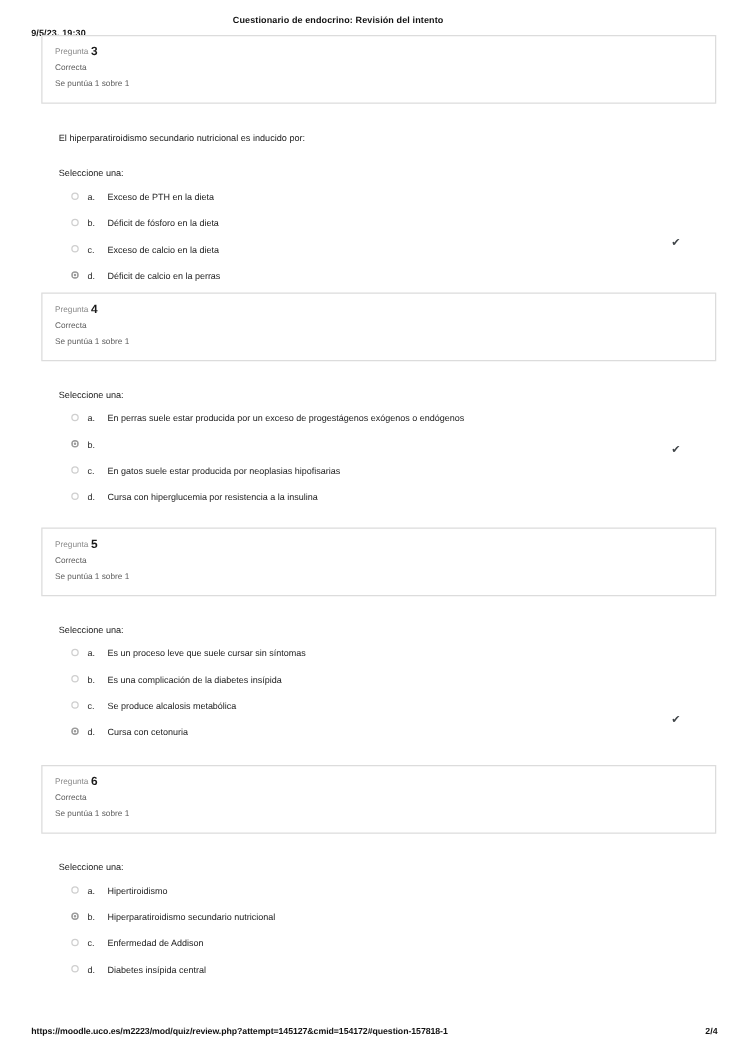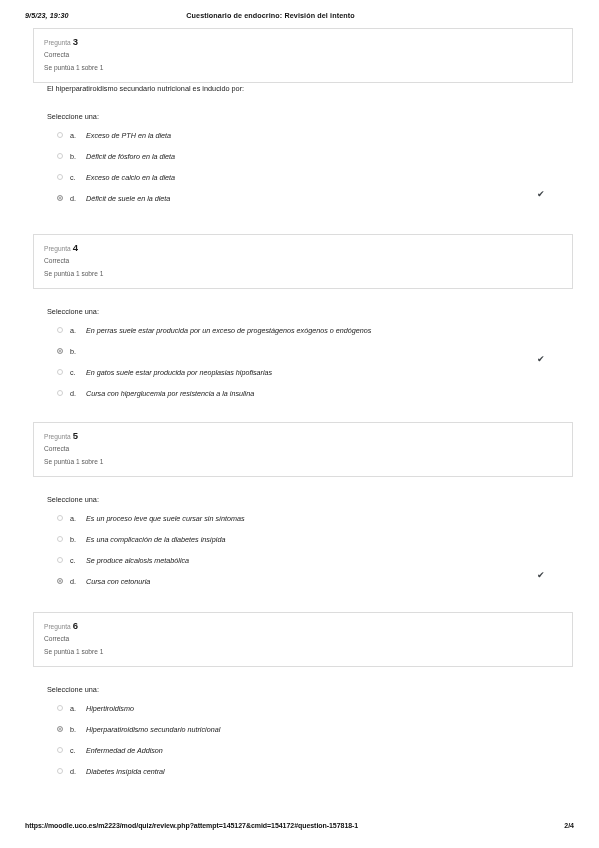--- a/index.html
+++ b/index.html
@@ -30,23 +30,22 @@
     width: 599px;
     height: 12px;
     font-size: 7.2px;
     font-weight: bold;
     color: #111;
     letter-spacing: 0.1px;
   }
   .print-header .ph-date {
     position: absolute;
     left: 25px;
-    top: 0;
-    white-space: nowrap;
-    font-style: italic;
+    top: 11px;
+    white-space: nowrap;
   }
   .print-header .ph-title {
     position: absolute;
     left: 0;
     top: 0;
     width: 541px;
     text-align: center;
     white-space: nowrap;
   }
 
@@ -115,20 +114,21 @@
   .qinfo-line.state {
     color: #5c5c5c;
   }
   .qinfo-line.grade {
     color: #5c5c5c;
   }
 
   .qbody {
     position: relative;
     padding-left: 14px;
+    margin-top: 22px;
   }
   .qtext {
     font-size: 7.3px;
     color: #1b1b1b;
     line-height: 11px;
     white-space: nowrap;
   }
   .answer-label {
     font-size: 7.3px;
     color: #1b1b1b;
@@ -164,21 +164,20 @@
     font-size: 7.2px;
     color: #2a2a2a;
     width: 16px;
     margin-left: 7px;
     flex: 0 0 auto;
   }
   .opt-text {
     font-size: 7.2px;
     color: #1b1b1b;
     white-space: nowrap;
-    font-style: italic;
   }
   .check-mark {
     position: absolute;
     font-size: 9px;
     color: #3f4448;
     line-height: 1;
   }
 </style>
 </head>
 <body>
@@ -212,21 +211,21 @@
               <span class="opt-text">Déficit de fósforo en la dieta</span>
             </div>
             <div class="answer-row">
               <span class="radio"></span>
               <span class="opt-letter">c.</span>
               <span class="opt-text">Exceso de calcio en la dieta</span>
             </div>
             <div class="answer-row">
               <span class="radio checked"></span>
               <span class="opt-letter">d.</span>
-              <span class="opt-text">Déficit de suele en la dieta</span>
+              <span class="opt-text">Déficit de calcio en la perras</span>
             </div>
           </div>
         </div>
       </div>
       <div class="question" style="top: 234px;">
         <div class="qinfo-box">
           <div class="qinfo-line qnum"><span>Pregunta</span><span class="num">4</span></div>
           <div class="qinfo-line state">Correcta</div>
           <div class="qinfo-line grade">Se puntúa 1 sobre 1</div>
         </div>

